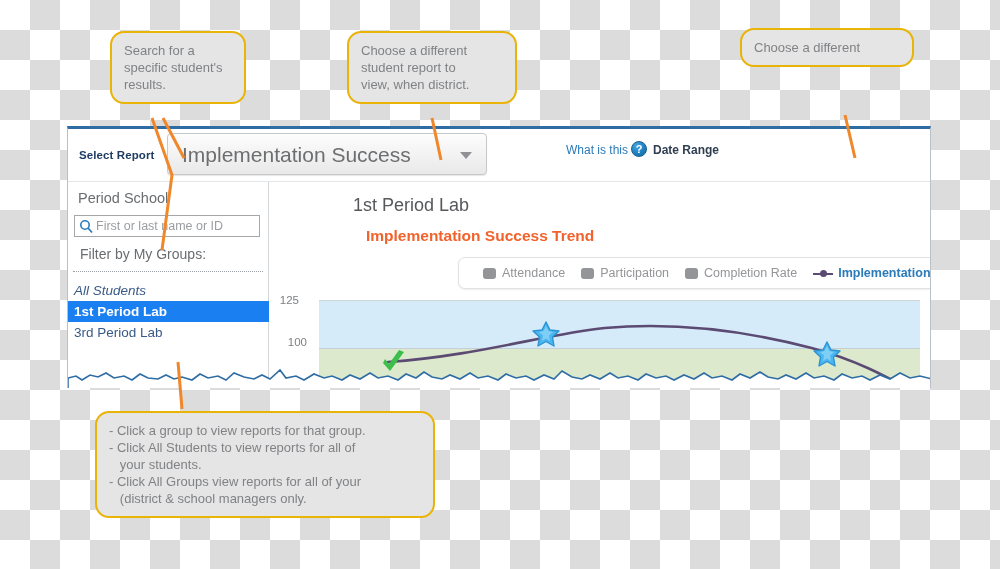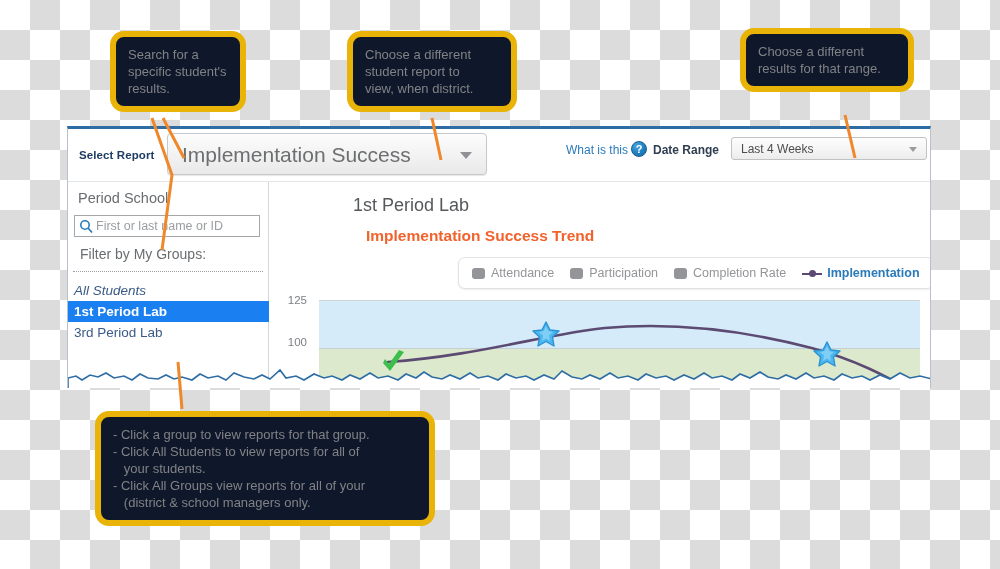--- a/index.html
+++ b/index.html
@@ -252,21 +252,21 @@
     position: absolute;
     left: 189px;
     top: 75px;
     height: 32px;
     border: 1px solid #e0e2e4;
     border-radius: 7px;
     background: #ffffff;
     box-shadow: 0 1px 2px rgba(0,0,0,.07);
     display: flex;
     align-items: center;
-    padding: 0 13px;
+    padding: 0 24px;
     box-sizing: border-box;
   }
   .legend-item {
     display: flex;
     align-items: center;
     margin-right: 16px;
     font-size: 12.5px;
     white-space: nowrap;
   }
   .legend-item:last-child { margin-right: 0; }
@@ -310,21 +310,21 @@
     width: 100%;
     height: 95px;
   }
   .y-label {
     position: absolute;
     font-size: 11.5px;
     color: #7d7f82;
     text-align: right;
     width: 30px;
   }
-  .y-label.top { left: 8px; top: 0px; }
+  .y-label.top { left: 0; top: 0px; }
   .y-label.mid { left: 8px; top: 42px; }
   .plot {
     position: absolute;
     left: 50px;
     top: 6px;
     right: 10px;
     height: 90px;
   }
   .band-blue {
     position: absolute;
@@ -358,23 +358,23 @@
     left: 0;
     bottom: -2px;
     width: 864px;
     height: 26px;
     pointer-events: none;
   }
 
   
   .callout {
     position: absolute;
-    border: 6px solid #eab308;
+    border: 2px solid #eab308;
     border-radius: 14px;
-    background: #0f172a;
+    background: #e5e5e5;
     color: #808285;
     font-size: 13px;
     line-height: 17px;
     padding: 9px 12px;
     box-sizing: border-box;
     z-index: 5;
   }
   .callout-line {
     position: absolute;
     z-index: 4;
@@ -408,24 +408,20 @@
     <div class="report-select">
       <div class="report-select-text">Implementation Success</div>
       <div class="caret-down"></div>
     </div>
 
     <a class="what-is-this" href="#">What is this</a>
     <div class="help-icon">?</div>
 
     <div class="date-range-label">Date Range</div>
 
-    <div class="date-select">
-      <div class="date-select-text">Last 4 Weeks</div>
-      <div class="date-caret"></div>
-    </div>
   </div>
 
   <div class="body-row">
 
     <div class="sidebar">
       <div class="school-name">Period School</div>
 
       <div class="search-box">
         <svg class="search-icon-svg" width="15" height="15" viewBox="0 0 15 15">
           <circle cx="6" cy="6" r="4.2" stroke="#2b7bb9" stroke-width="1.6" fill="none"></circle>
@@ -525,21 +521,20 @@
 </div>
 
 <div class="callout" id="callout-report">
   <div class="line">Choose a different</div>
   <div class="line">student report to</div>
   <div class="line">view, when district.</div>
 </div>
 
 <div class="callout" id="callout-date">
   <div class="line">Choose a different</div>
-  <div class="line">results for that range.</div>
 </div>
 
 <div class="callout" id="callout-groups">
   <div class="line">- Click a group to view reports for that group.</div>
   <div class="line">- Click All Students to view reports for all of</div>
   <div class="line">   your students.</div>
   <div class="line">- Click All Groups view reports for all of your</div>
   <div class="line">   (district &amp; school managers only.</div>
 </div>
 

